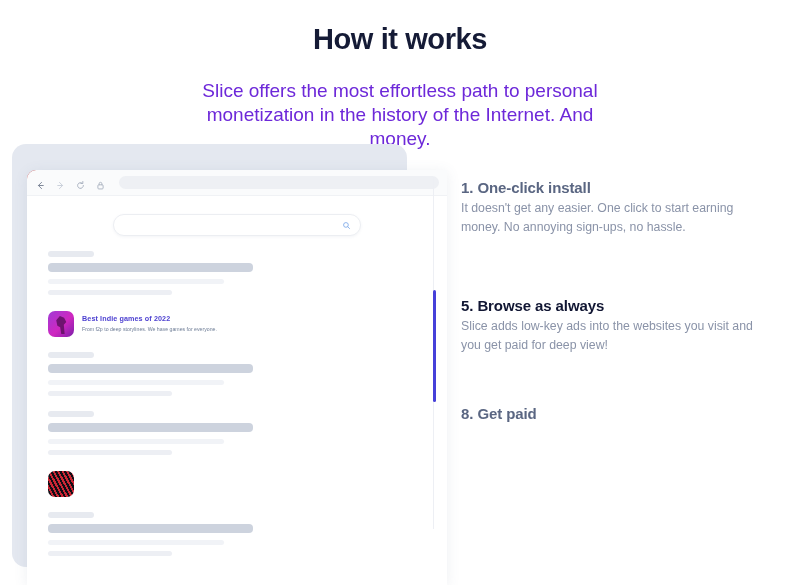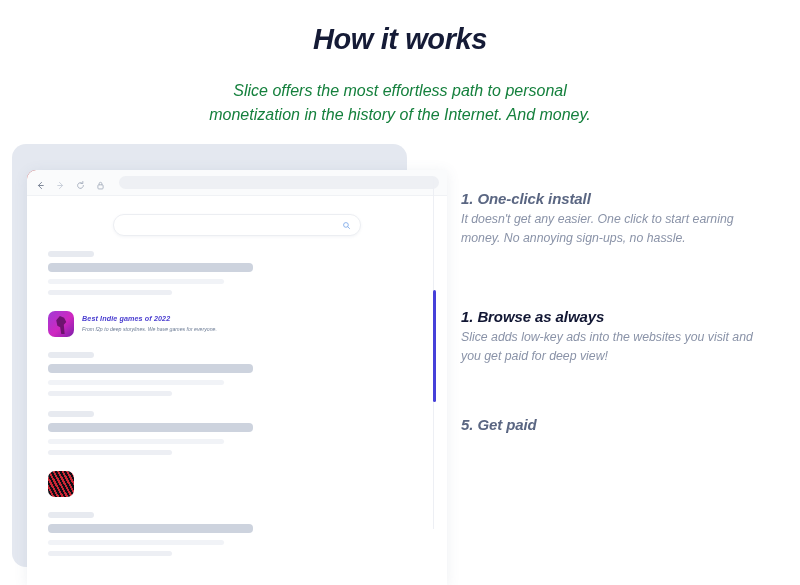--- a/index.html
+++ b/index.html
@@ -2,31 +2,31 @@
 <html><head>
 <meta charset="utf-8">
 <style>
   * { box-sizing: border-box; margin: 0; padding: 0; }
   html, body {
     width: 800px; height: 585px;
     background: #ffffff;
     font-family: "Liberation Sans", sans-serif;
     overflow: hidden;
   }
-  .page { position: relative; width: 800px; height: 419px; background: #fff; font-style: italic; }
+  .page { position: relative; width: 800px; height: 419px; background: #fff; }
 
   
   .header { padding-top: 20px; text-align: center; }
   .page-title {
     font-size: 29px; font-weight: 700; color: #151b36;
     letter-spacing: -0.4px; line-height: 38px;
   }
   .page-subtitle {
     margin: 21px auto 4px; width: 420px;
-    font-size: 16px; color: #15803d; line-height: 24px; font-weight: 400;
+    font-size: 19px; color: #6d28d9; line-height: 24px; font-weight: 400;
   }
 
   
   .content { position: absolute; left: 0; top: 142px; width: 800px; height: 443px; }
 
   
   .mock-wrap { position: absolute; left: 0; top: 0; width: 432px; height: 443px; }
   .mock-bg {
     position: absolute; left: 12px; top: 2px;
     width: 395px; height: 423px;
@@ -86,21 +86,21 @@
   .ad-sub { font-size: 5.2px; color: #6d7c95; line-height: 9px; margin-top: 1px; }
 
   
   .steps { position: absolute; left: 433px; top: 35px; width: 367px; height: 352px; }
   .steps-rail { position: absolute; left: 0; top: 0; width: 1px; height: 352px; background: #edeff4; }
   .steps-rail-active { position: absolute; left: 0; top: 113px; width: 3px; height: 112px; background: #4640d9; border-radius: 2px; }
   .step { position: absolute; left: 28px; width: 310px; }
   .step-1 { top: 0px; }
   .step-2 { top: 118px; }
   .step-3 { top: 226px; }
-  .step-head { font-size: 15px; font-weight: 700; letter-spacing: -0.1px; line-height: 22px; color: #5a6682; margin-top: 11px; }
+  .step-head { font-size: 15px; font-weight: 700; letter-spacing: -0.1px; line-height: 22px; color: #5a6682; }
   .step.active .step-head { color: #111633; }
   .step-body { font-size: 12.3px; line-height: 19px; color: #8a93a8; }
 
   .hidden-text { position: absolute; width: 1px; height: 1px; overflow: hidden; opacity: 0; }
 </style>
 </head>
 <body>
 
 <div class="page">
 
@@ -204,23 +204,23 @@
     <div class="steps">
       <div class="steps-rail"></div>
       <div class="steps-rail-active"></div>
 
       <div class="step step-1">
         <div class="step-head">1. One-click install</div>
         <div class="step-body">It doesn't get any easier. One click to start earning money. No annoying sign-ups, no hassle.</div>
       </div>
 
       <div class="step step-2 active">
-        <div class="step-head">1. Browse as always</div>
+        <div class="step-head">5. Browse as always</div>
         <div class="step-body">Slice adds low-key ads into the websites you visit and you get paid for deep view!</div>
       </div>
 
       <div class="step step-3">
-        <div class="step-head">5. Get paid</div>
+        <div class="step-head">8. Get paid</div>
       </div>
     </div>
 
   </div>
 </div>
 
 </body></html>

